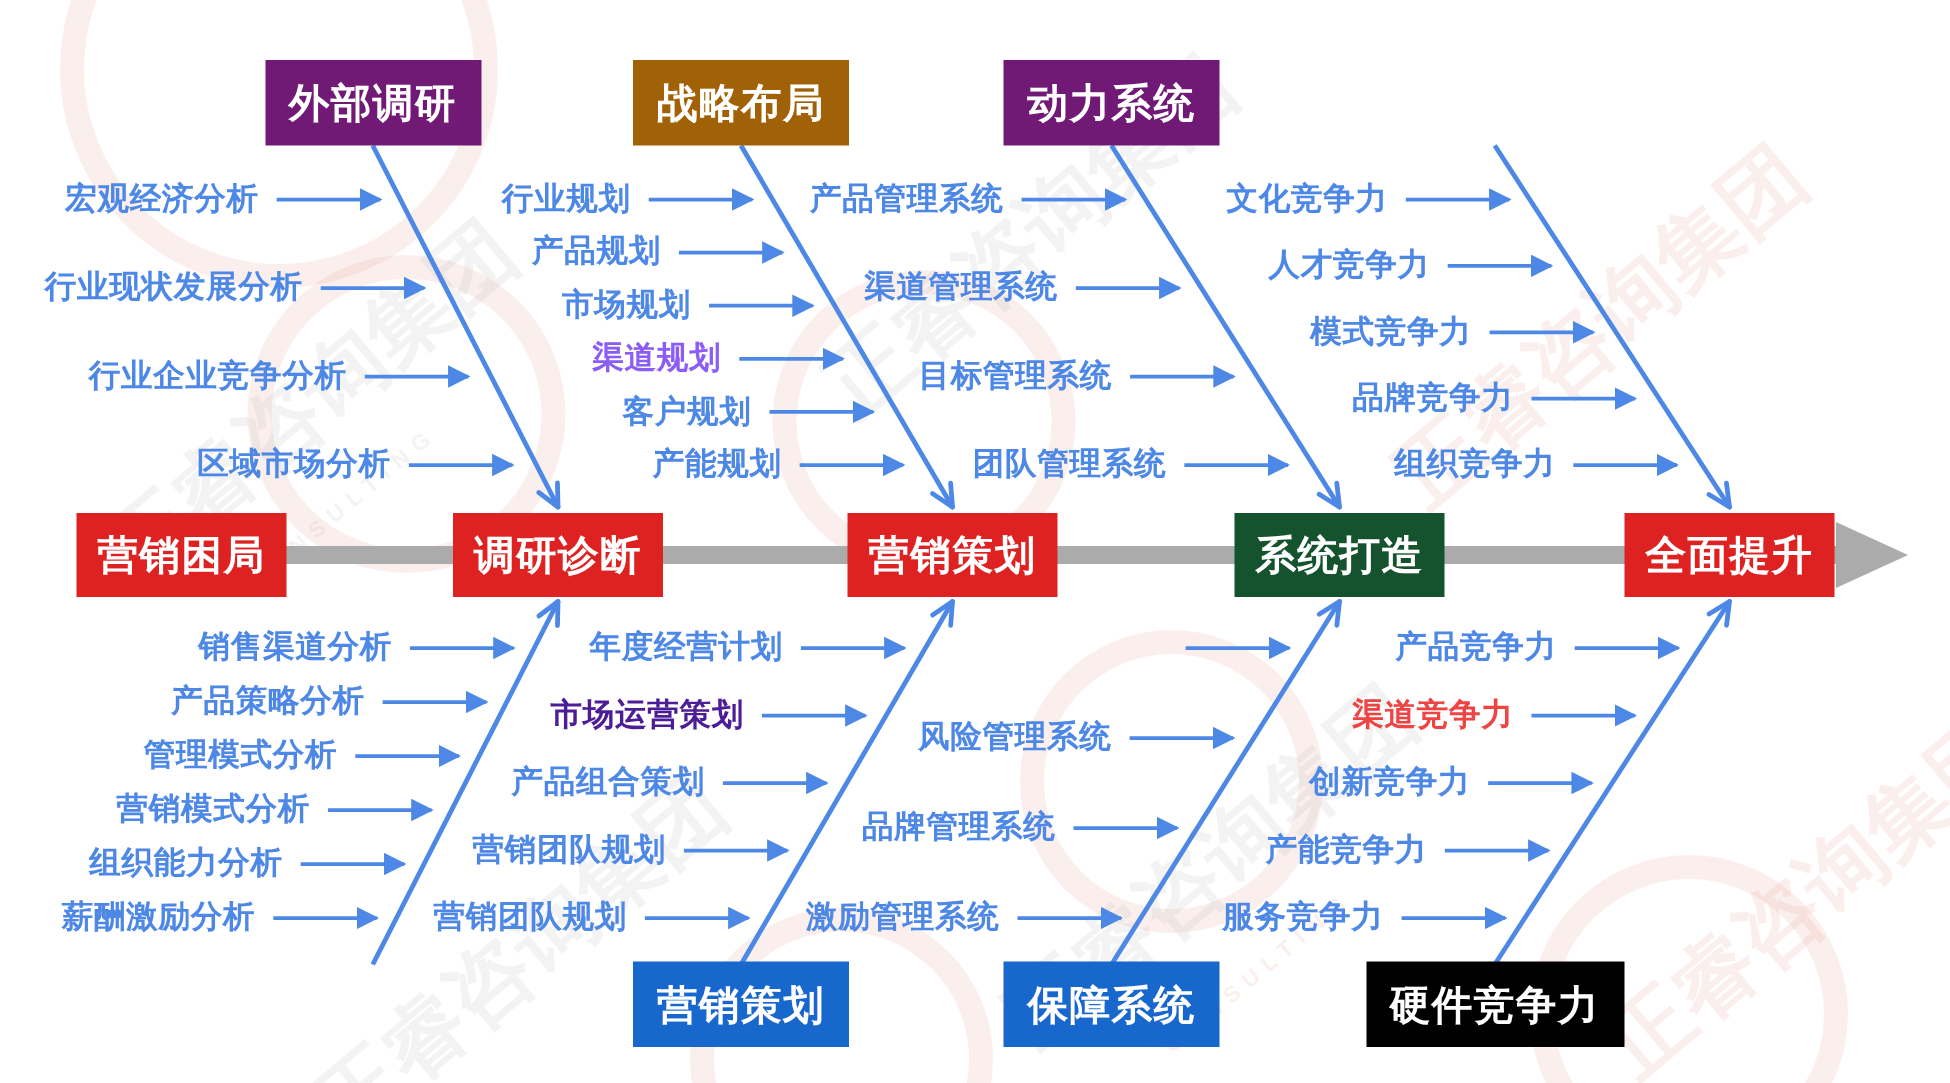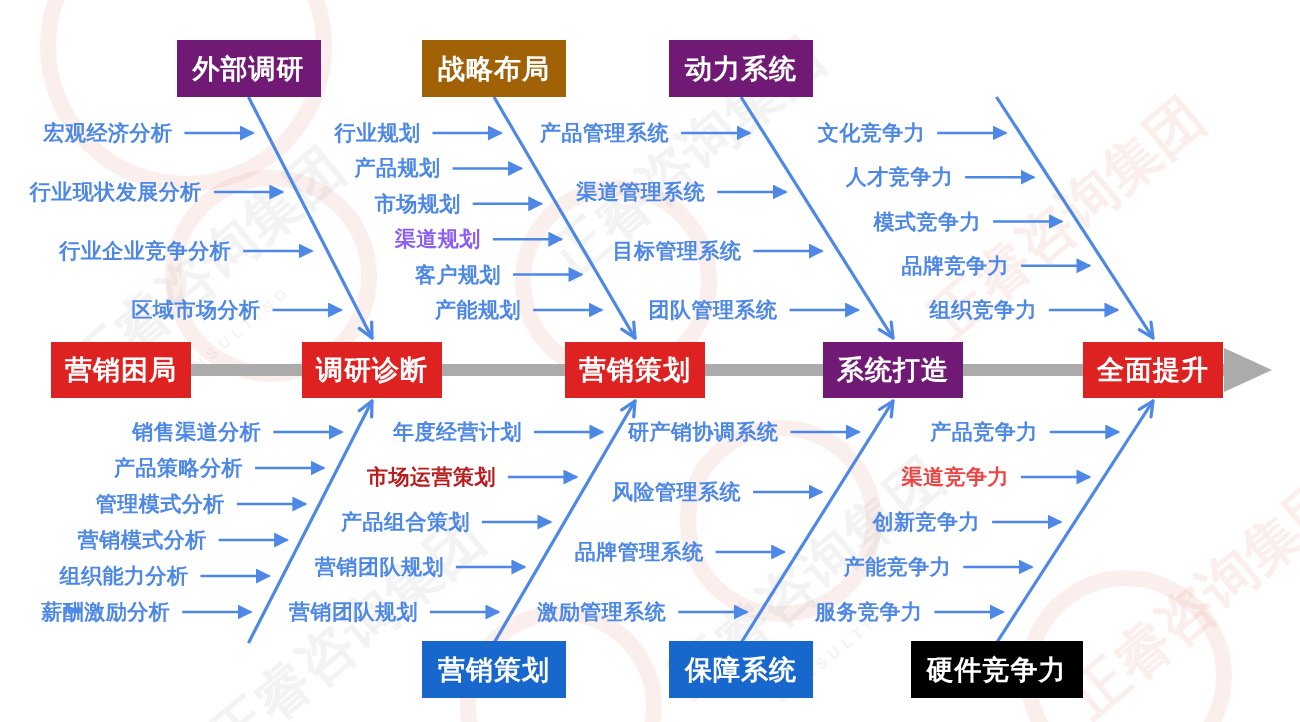--- a/index.html
+++ b/index.html
@@ -78,39 +78,38 @@
     <div class="item" style="right: 291.011px; top: 250.75px; color: rgb(78, 136, 230);">品牌竞争力</div>
     <div class="item" style="right: 263.087px; top: 295px; color: rgb(78, 136, 230);">组织竞争力</div>
     <div class="item" style="right: 1038.7px; top: 417px; color: rgb(78, 136, 230);">销售渠道分析</div>
     <div class="item" style="right: 1056.92px; top: 453px; color: rgb(78, 136, 230);">产品策略分析</div>
     <div class="item" style="right: 1075.15px; top: 489px; color: rgb(78, 136, 230);">管理模式分析</div>
     <div class="item" style="right: 1093.37px; top: 525px; color: rgb(78, 136, 230);">营销模式分析</div>
     <div class="item" style="right: 1111.59px; top: 561px; color: rgb(78, 136, 230);">组织能力分析</div>
     <div class="item" style="right: 1129.81px; top: 597px; color: rgb(78, 136, 230);">薪酬激励分析</div>
     <div class="branch-box" style="left: 422px; top: 641px; width: 144px; background: rgb(23, 103, 204);">营销策划</div>
     <div class="item" style="right: 778.07px; top: 417px; color: rgb(78, 136, 230);">年度经营计划</div>
-    <div class="item" style="right: 804.074px; top: 462px; color: #b91c1c; margin-left: 38px;">市场运营策划</div>
+    <div class="item" style="right: 804.074px; top: 462px; color: #4c1d95; margin-left: 38px;">市场运营策划</div>
     <div class="item" style="right: 830.078px; top: 507px; color: rgb(78, 136, 230);">产品组合策划</div>
     <div class="item" style="right: 856.082px; top: 552px; color: rgb(78, 136, 230);">营销团队规划</div>
     <div class="item" style="right: 882.086px; top: 597px; color: rgb(78, 136, 230);">营销团队规划</div>
     <div class="branch-box" style="left: 669px; top: 641px; width: 144px; background: rgb(23, 103, 204);">保障系统</div>
-    <div class="item" style="right: 521.557px; top: 417px; color: rgb(78, 136, 230);">研产销协调系统</div>
     <div class="item" style="right: 558.934px; top: 477px; color: rgb(78, 136, 230);">风险管理系统</div>
     <div class="item" style="right: 596.311px; top: 537px; color: rgb(78, 136, 230);">品牌管理系统</div>
     <div class="item" style="right: 633.689px; top: 597px; color: rgb(78, 136, 230);">激励管理系统</div>
     <div class="branch-box" style="left: 910.5px; top: 641px; width: 172px; background: #000000;">硬件竞争力</div>
     <div class="item" style="right: 262.166px; top: 417px; color: rgb(78, 136, 230);">产品竞争力</div>
     <div class="item" style="right: 291.029px; top: 462px; color: #ef4444;">渠道竞争力</div>
     <div class="item" style="right: 319.891px; top: 507px; color: rgb(78, 136, 230);">创新竞争力</div>
     <div class="item" style="right: 348.754px; top: 552px; color: rgb(78, 136, 230);">产能竞争力</div>
     <div class="item" style="right: 377.617px; top: 597px; color: rgb(78, 136, 230);">服务竞争力</div>
     <div class="stage-box" style="left: 41px; top: 342px; background: rgb(222, 34, 33); margin-left: 10px;">营销困局</div>
     <div class="stage-box" style="left: 302px; top: 342px; background: rgb(222, 34, 33);">调研诊断</div>
     <div class="stage-box" style="left: 565px; top: 342px; background: rgb(222, 34, 33);">营销策划</div>
-    <div class="stage-box" style="left: 823px; top: 342px; background: #701a75;">系统打造</div>
+    <div class="stage-box" style="left: 823px; top: 342px; background: #14532d;">系统打造</div>
     <div class="stage-box" style="left: 1083px; top: 342px; background: rgb(222, 34, 33);">全面提升</div>
     <svg width="1300" height="722" viewBox="0 0 1300 722">
       <defs>
         <marker id="ah" viewBox="0 0 10 10" refX="9" refY="5" markerWidth="6" markerHeight="6" orient="auto">
           <path d="M0,0L10,5L0,10Z" fill="#4E88E6"></path>
         </marker>
       </defs>
       <rect x="98" y="364" width="1126" height="12" fill="#ABABAB"></rect>
       <polygon points="1224,348 1272,370 1224,392" fill="#ABABAB"></polygon>
       <line x1="248.5" y1="97" x2="372" y2="338" stroke="#4E88E6" stroke-width="3.2"></line>

